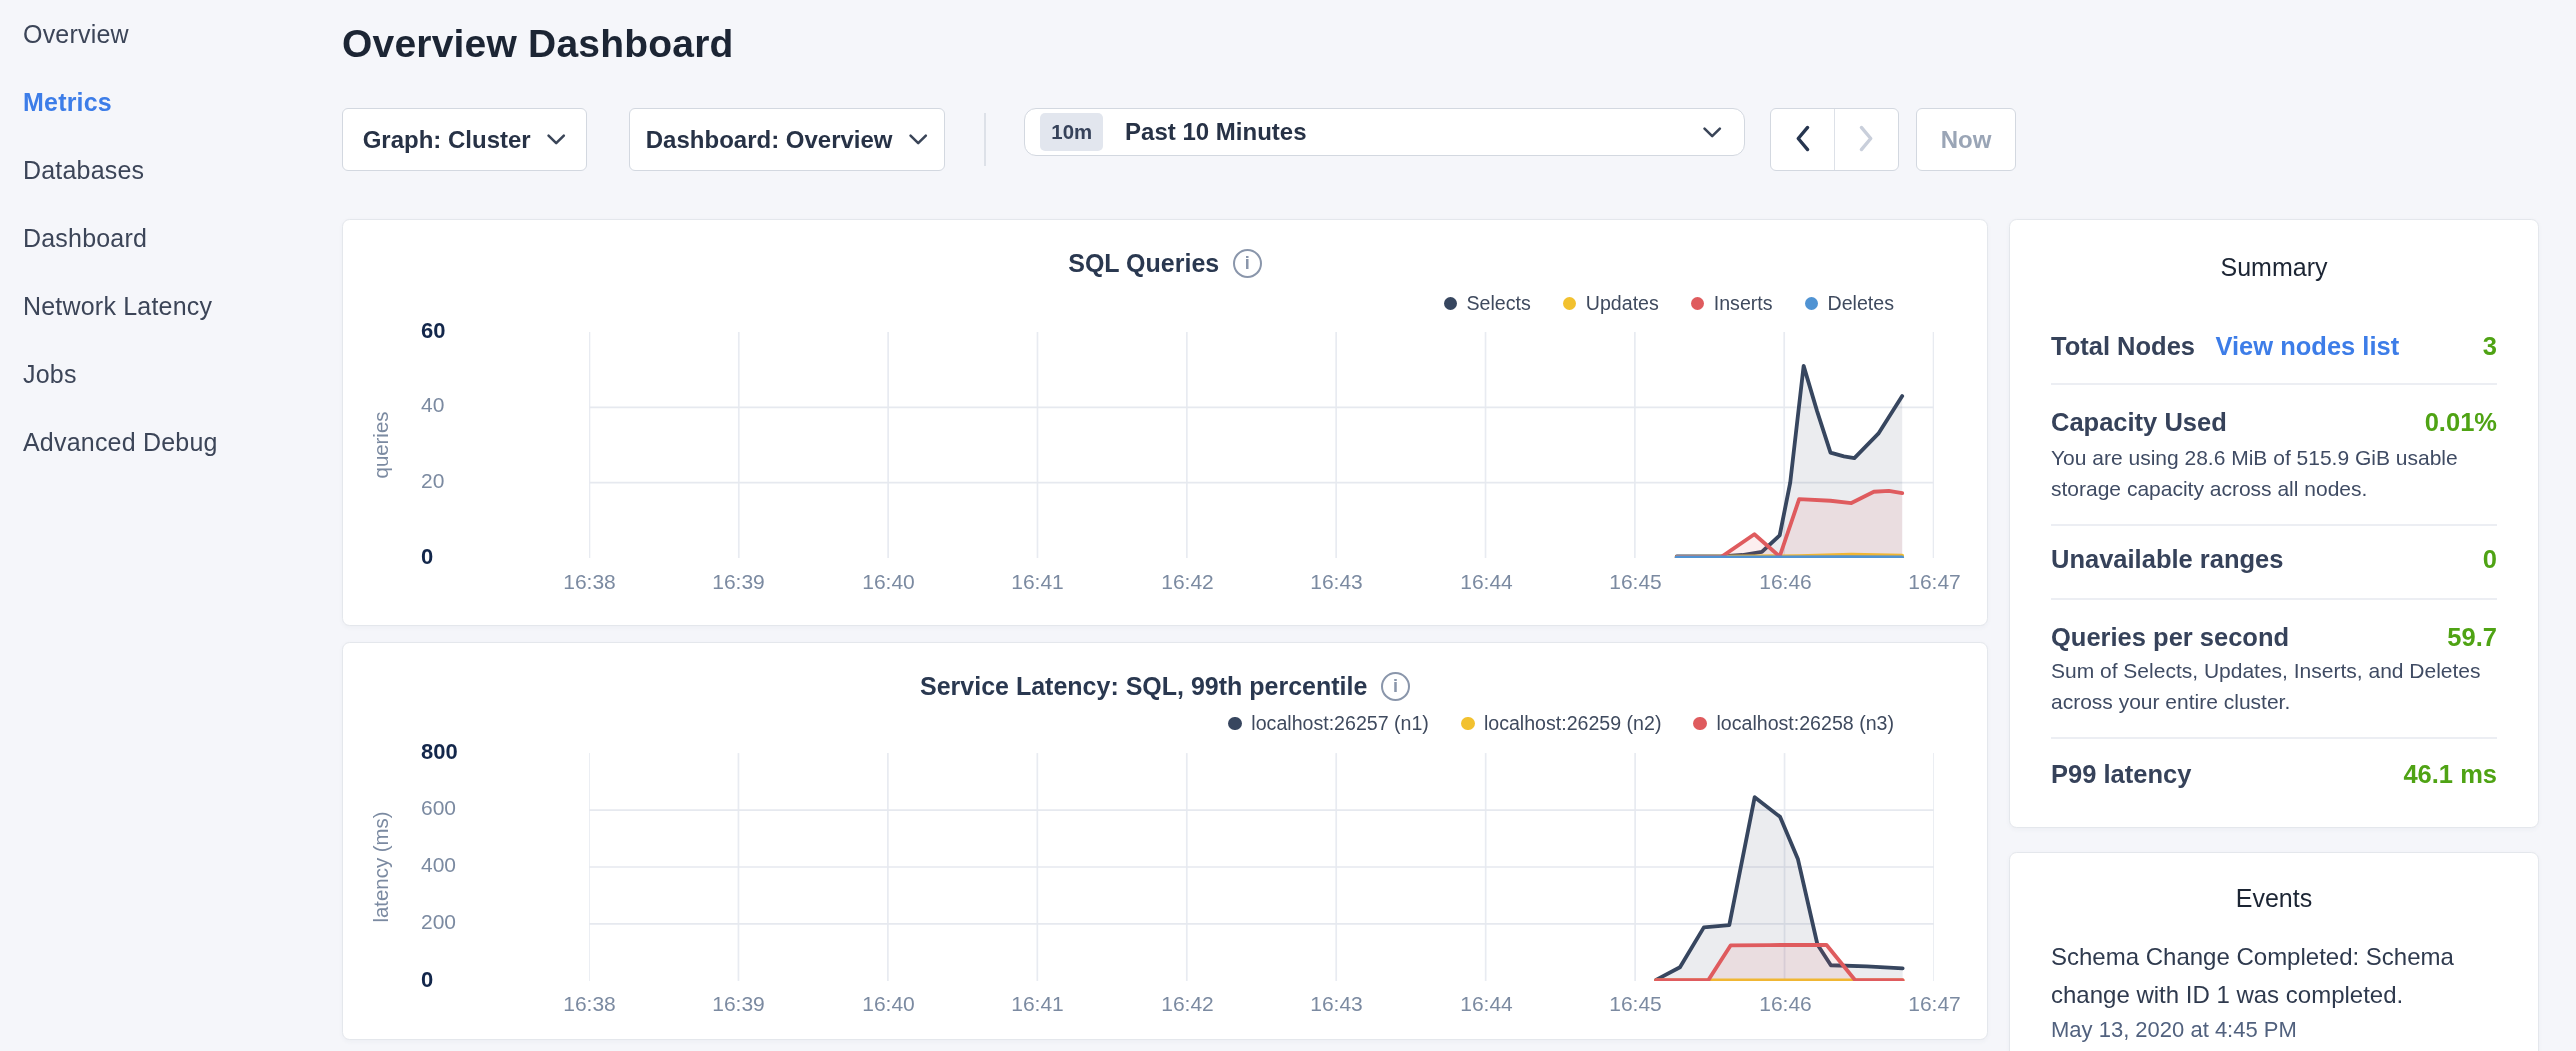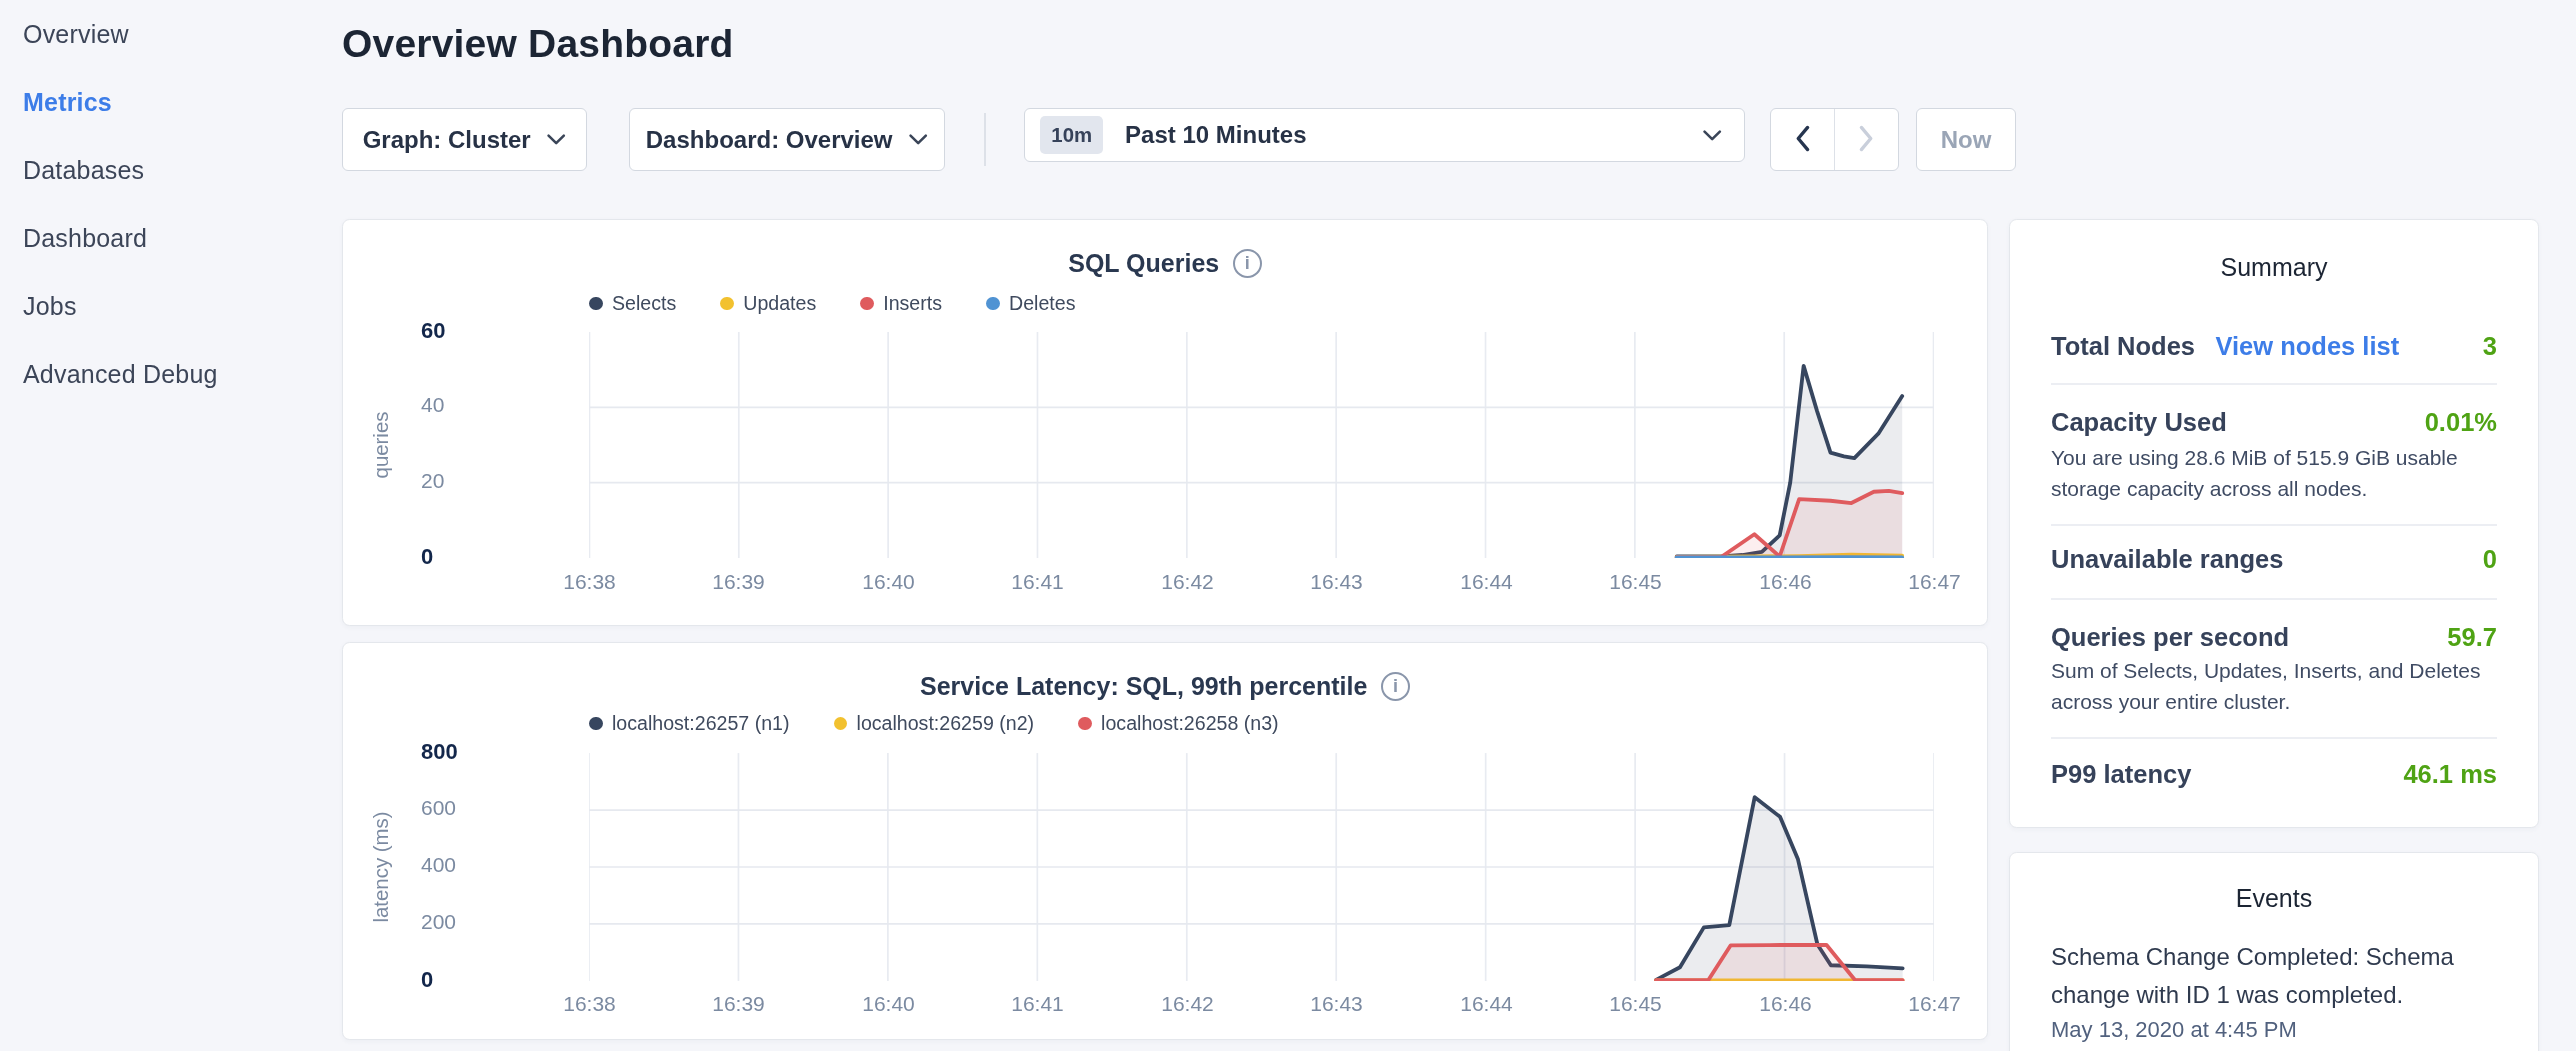--- a/index.html
+++ b/index.html
@@ -27,22 +27,22 @@
   }
   .btn{
     position:absolute;top:108px;height:63px;background:#fff;
     border:1.7px solid #d3d8e0;border-radius:6px;box-sizing:border-box;
     display:flex;align-items:center;justify-content:center;
     font-size:24px;font-weight:700;color:#273246;cursor:pointer;
   }
   .dropdown .chev{margin-left:15.3px;display:flex;align-items:center;}
   .vdivider{position:absolute;left:984px;top:113px;width:1.7px;height:53px;background:#dde1e8;}
   .time-box{
-    position:absolute;left:1024px;top:108px;width:721px;height:54px;background:#fff;
-    border:1.7px solid #d3d8e0;border-radius:6px;box-sizing:border-box;
+    position:absolute;left:1024px;top:108px;width:721px;height:48px;background:#fff;
+    border:1.7px solid #d3d8e0;border-radius:12px;box-sizing:border-box;
     display:flex;align-items:center;cursor:pointer;
   }
   .time-badge{
     margin-left:15.3px;background:#e2e6ee;border-radius:5.1px;
     padding:7.7px 11px;font-size:20.4px;font-weight:700;color:#36425a;
   }
   .time-label{margin-left:22px;font-size:24px;font-weight:700;color:#273246;flex:1;}
   .time-box .chev{margin-right:22px;display:flex;align-items:center;}
   .arrow-group{
     position:absolute;left:1770px;top:108px;width:129px;height:63px;background:#fff;
@@ -68,21 +68,21 @@
     display:flex;align-items:center;justify-content:center;gap:13.6px;
   }
   .chart-title{font-size:25px;font-weight:700;color:#2a3850;}
   .info-icon{
     width:29px;height:29px;border:2.6px solid #8a96ab;border-radius:50%;
     display:flex;align-items:center;justify-content:center;
     font-size:18px;color:#8a96ab;font-weight:600;cursor:pointer;box-sizing:border-box;
   }
   .chart-legend{
     position:absolute;left:589px;width:1305px;height:31px;
-    display:flex;align-items:center;gap:44px;
+    display:flex;align-items:center;justify-content:flex-end;gap:32px;
   }
   .legend-item{display:flex;align-items:center;gap:9.4px;font-size:19.6px;color:#3f4a5e;cursor:pointer;}
   .legend-dot{width:13.6px;height:13.6px;border-radius:50%;}
 
   .chart-plot{position:absolute;}
   .xtick{
     position:absolute;width:119px;text-align:center;
     font-size:21px;color:#7b8aa1;
   }
   .ytick{
@@ -123,20 +123,21 @@
 </head>
 <body>
 
 <div id="root">
 
   <nav class="sidebar">
     <div class="nav-item">Overview</div>
     <div class="nav-item active">Metrics</div>
     <div class="nav-item">Databases</div>
     <div class="nav-item">Dashboard</div>
+    <div class="nav-item">Network Latency</div>
     <div class="nav-item">Jobs</div>
     <div class="nav-item">Advanced Debug</div>
   </nav>
 
   <h1 class="page-title" style="margin:0;">Overview Dashboard</h1>
 
   <div class="btn dropdown" style="left:342px;width:245px;">
     <span>Graph: Cluster</span>
     <span class="chev">
       <svg width="20.4" height="12.8" viewBox="0 0 24 15">

